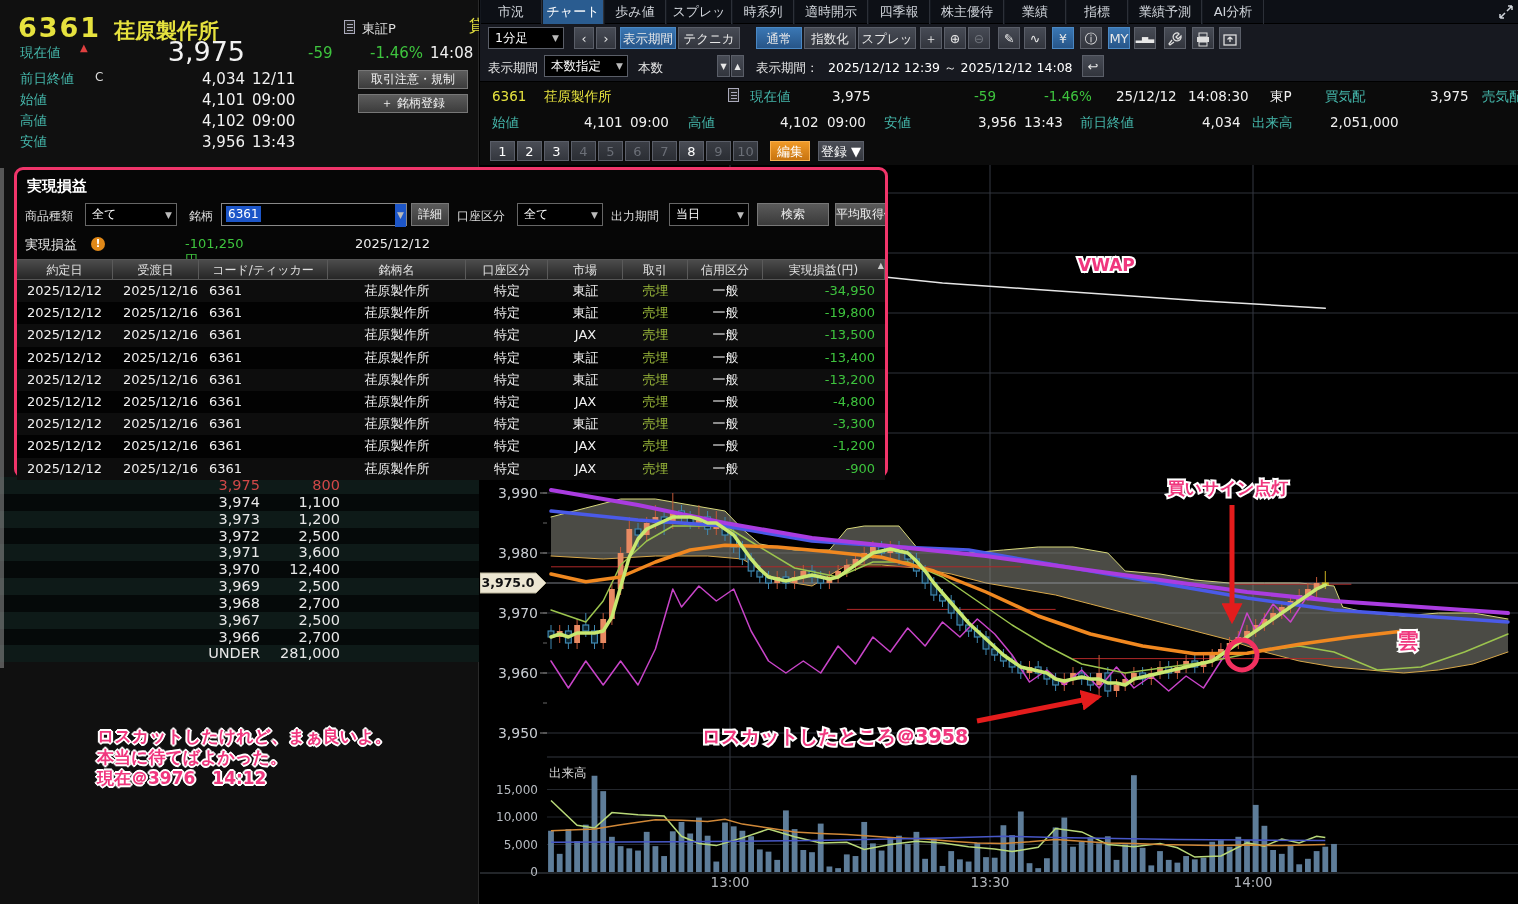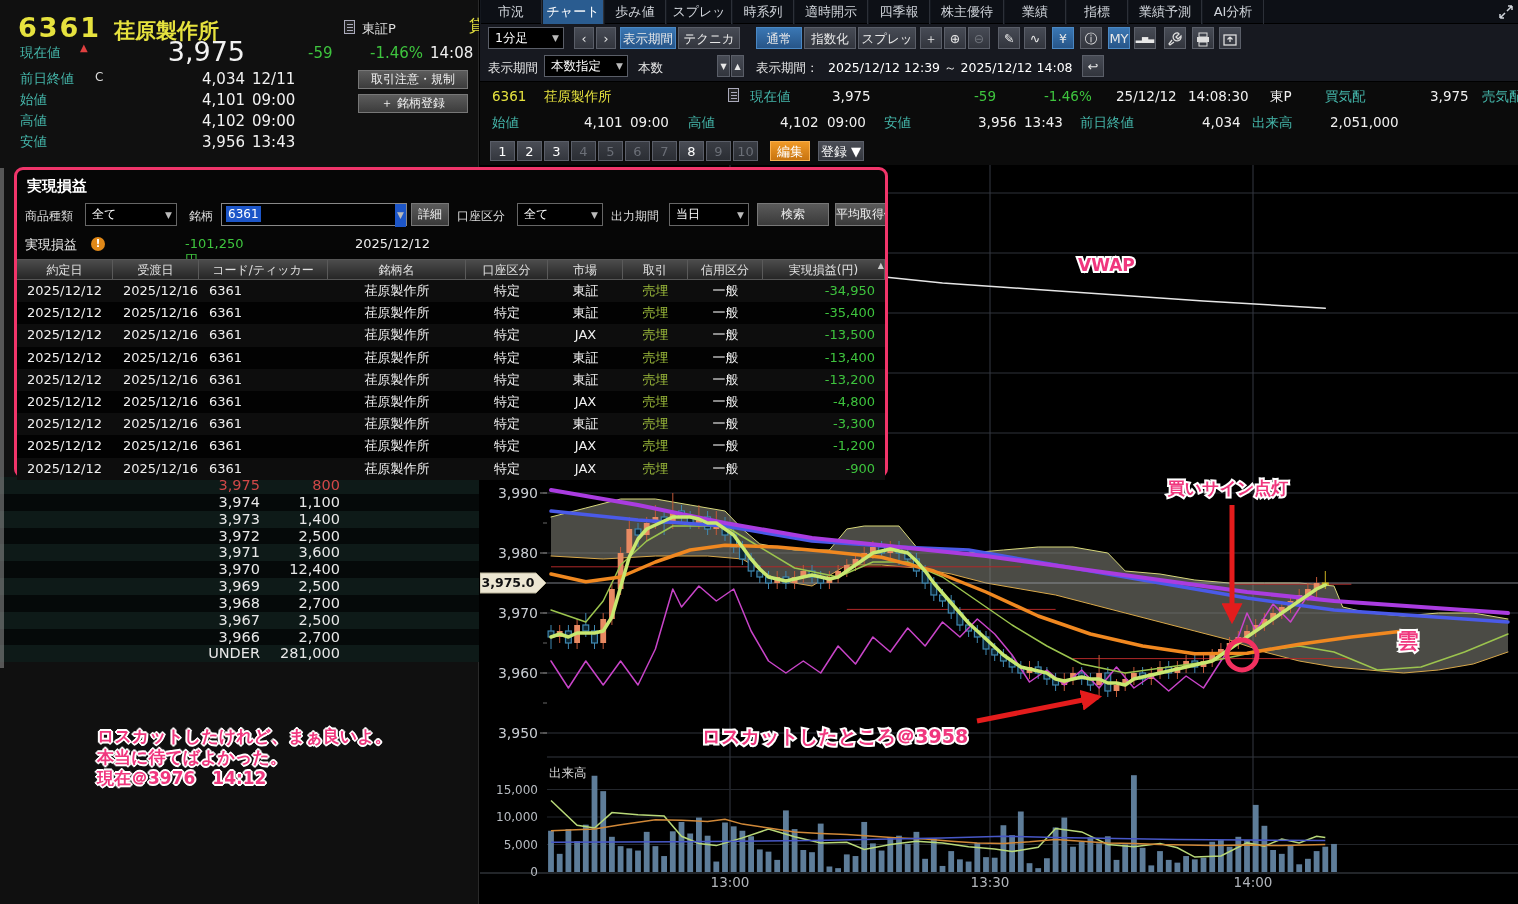--- a/index.html
+++ b/index.html
@@ -136,21 +136,21 @@
         <div class="ld-row odd hl">
           <span class="ld-price">3,975</span>
           <span class="ld-vol">800</span>
         </div>
         <div class="ld-row even">
           <span class="ld-price">3,974</span>
           <span class="ld-vol">1,100</span>
         </div>
         <div class="ld-row odd">
           <span class="ld-price">3,973</span>
-          <span class="ld-vol">1,400</span>
+          <span class="ld-vol">1,200</span>
         </div>
         <div class="ld-row even">
           <span class="ld-price">3,972</span>
           <span class="ld-vol">2,500</span>
         </div>
         <div class="ld-row odd">
           <span class="ld-price">3,971</span>
           <span class="ld-vol">3,600</span>
         </div>
         <div class="ld-row even">
@@ -714,21 +714,21 @@
         </div>
         <div class="pt-row even">
           <div class="pt-cell" style="width: 96px; text-align: left; padding-left: 10px;">2025/12/12</div>
           <div class="pt-cell" style="width: 86px; text-align: left; padding-left: 10px;">2025/12/16</div>
           <div class="pt-cell" style="width: 129px; text-align: left; padding-left: 10px;">6361</div>
           <div class="pt-cell" style="width: 138px; text-align: center;">荏原製作所</div>
           <div class="pt-cell" style="width: 82px; text-align: center;">特定</div>
           <div class="pt-cell" style="width: 75px; text-align: center;">東証</div>
           <div class="pt-cell trade" style="width: 65px; text-align: center;">売埋</div>
           <div class="pt-cell" style="width: 75px; text-align: center;">一般</div>
-          <div class="pt-cell pl" style="width: 122px; text-align: right; padding-right: 10px;">-35,400</div>
+          <div class="pt-cell pl" style="width: 122px; text-align: right; padding-right: 10px;">-19,800</div>
         </div>
         <div class="pt-row odd">
           <div class="pt-cell" style="width: 96px; text-align: left; padding-left: 10px;">2025/12/12</div>
           <div class="pt-cell" style="width: 86px; text-align: left; padding-left: 10px;">2025/12/16</div>
           <div class="pt-cell" style="width: 129px; text-align: left; padding-left: 10px;">6361</div>
           <div class="pt-cell" style="width: 138px; text-align: center;">荏原製作所</div>
           <div class="pt-cell" style="width: 82px; text-align: center;">特定</div>
           <div class="pt-cell" style="width: 75px; text-align: center;">JAX</div>
           <div class="pt-cell trade" style="width: 65px; text-align: center;">売埋</div>
           <div class="pt-cell" style="width: 75px; text-align: center;">一般</div>

